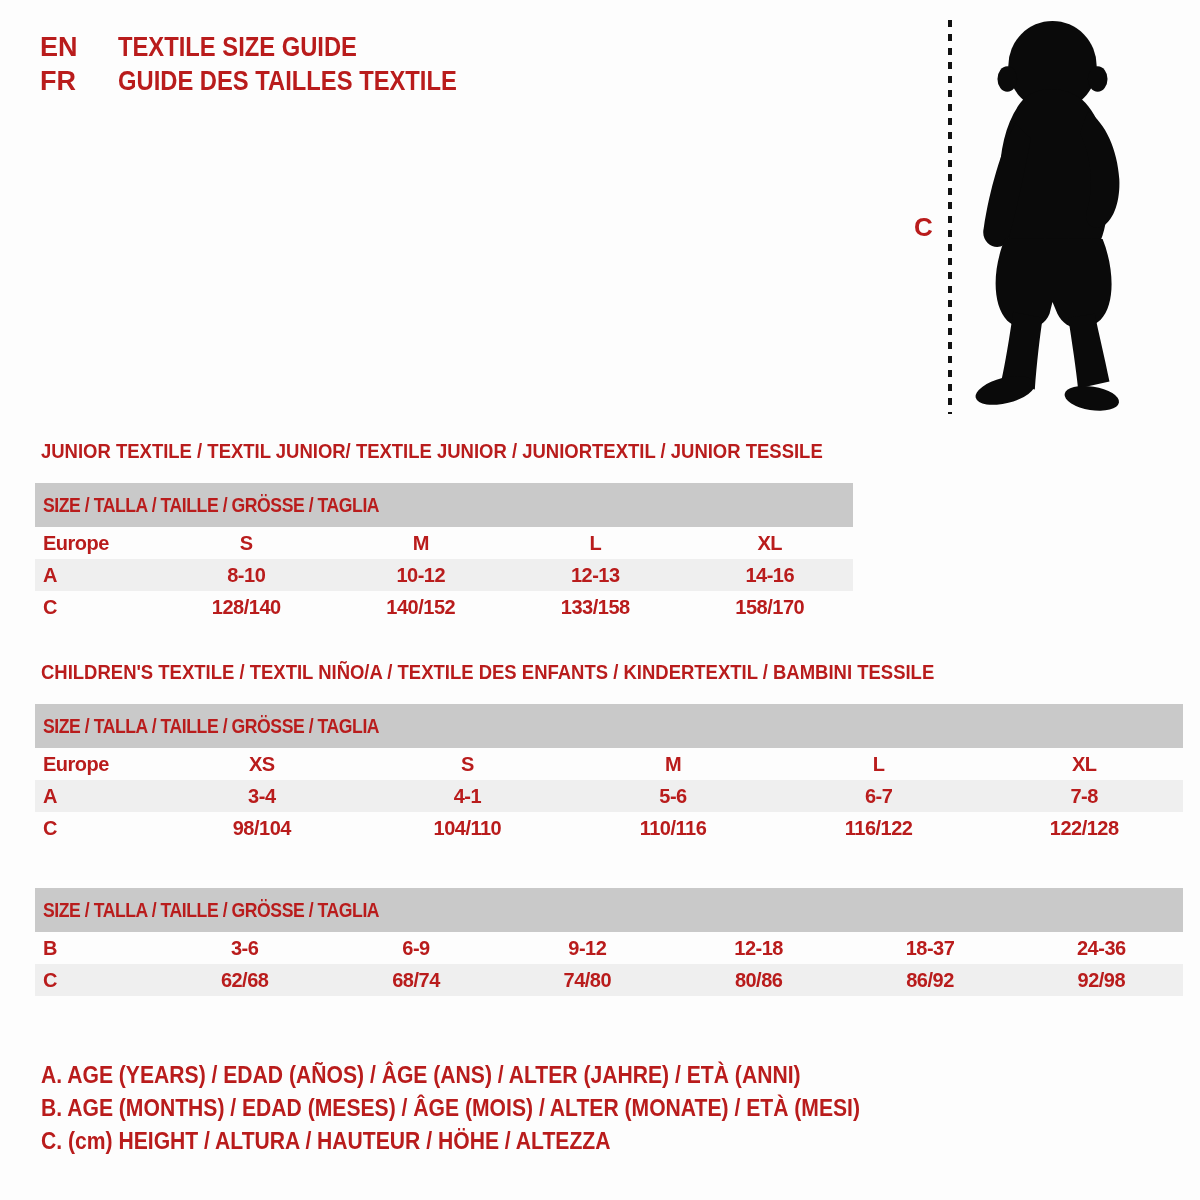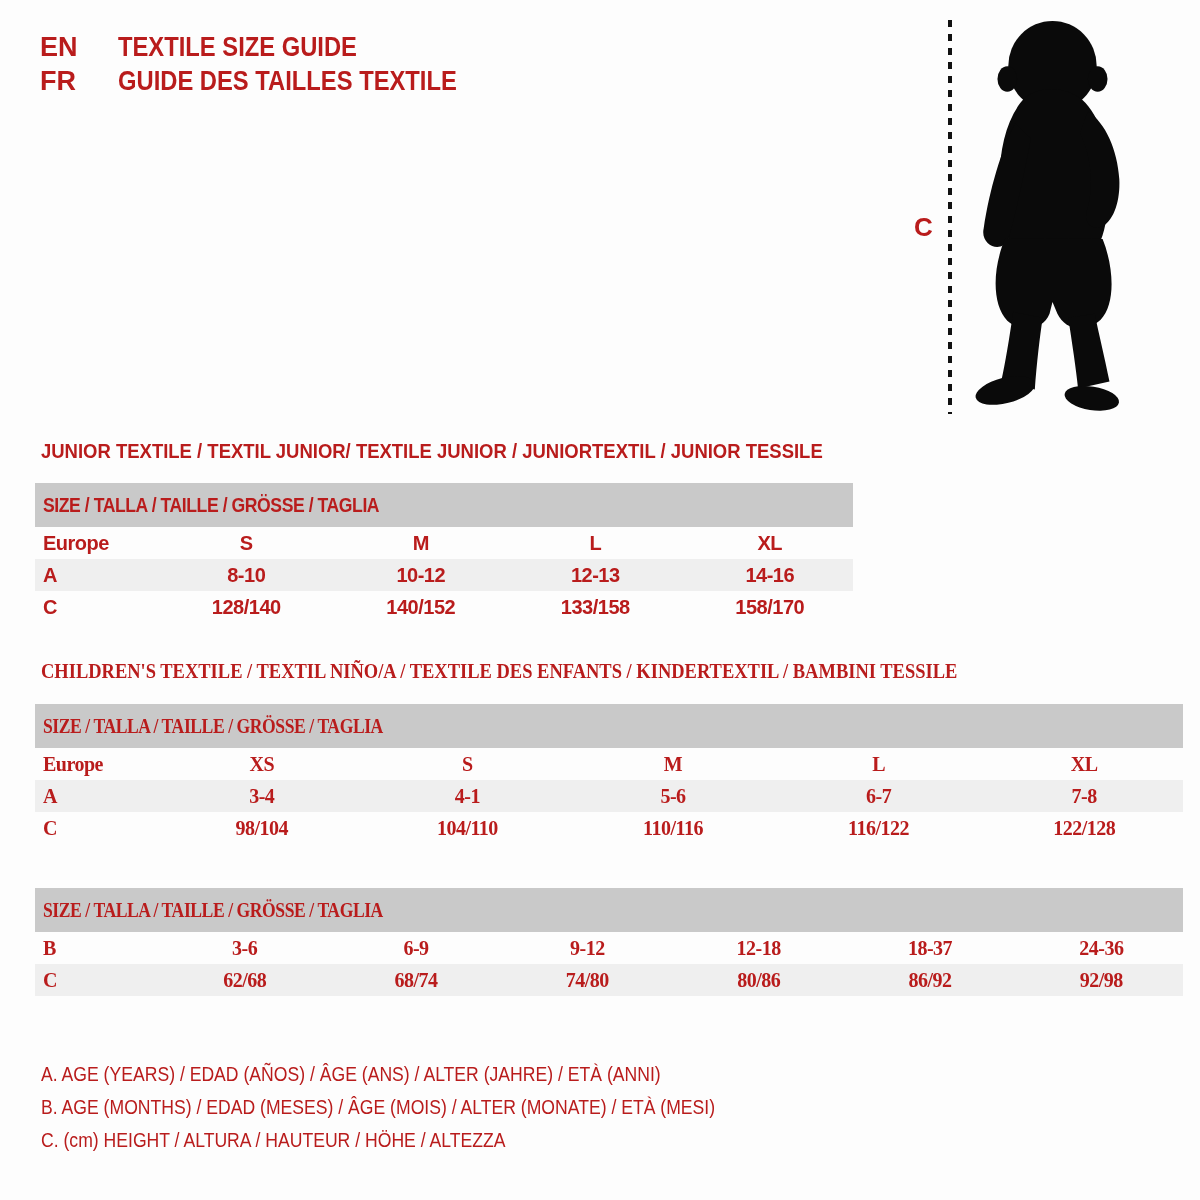--- a/index.html
+++ b/index.html
@@ -27,38 +27,38 @@
   .figure { position: absolute; left: 900px; top: 12px; width: 290px; height: 412px; }
   .measure-line {
     position: absolute; left: 48px; top: 8px; width: 4px; height: 394px;
     background: repeating-linear-gradient(to bottom, #111 0 7px, transparent 7px 14px);
   }
   .measure-label { position: absolute; left: 14px; top: 200px; font-size: 26px; font-weight: 700; }
   .fig-svg { position: absolute; left: 66px; top: 5px; }
   
   .content { position: absolute; left: 35px; top: 436px; width: 1148px; }
   .size-section { margin: 0; }
-  .size-section + .size-section { margin-top: 34px; font-family: Liberation Serif, serif; }
+  .size-section + .size-section { margin-top: 34px; }
   .size-section:nth-of-type(3) { margin-top: 44px; }
   .sec-title { margin: 0 0 18px 6px; }
   .sec-title-line { font-size: 21px; font-weight: 700; line-height: 29px; }
   .tbl { width: 1148px; letter-spacing: -0.5px; }
   .tbl.narrow { width: 818px; }
   .size-bar {
     height: 44px; background: #c9c9c9;
     display: flex; align-items: center; padding-left: 8px;
     font-size: 20px; font-weight: 700;
   }
   .trow { display: grid; height: 32px; align-items: center; font-size: 20px; font-weight: 700; gap: 8px; }
   .trow.shaded { background: #efefef; }
   .cell.label-cell { padding-left: 8px; text-align: left; }
   .cell.val-cell { text-align: center; }
   
   .footnotes { margin-top: 62px; margin-left: 6px; }
-  .foot-line { font-size: 20px; font-weight: 400; line-height: 33px; display: block; }
+  .foot-line { font-size: 24px; font-weight: 700; line-height: 33px; display: block; }
   .foot-line > .cond { line-height: 33px; }
 </style>
 </head>
 <body>
 
 <div class="page">
 
   <div class="header-langs">
       <div class="lang-row">
         <span class="lang-code">EN</span>

